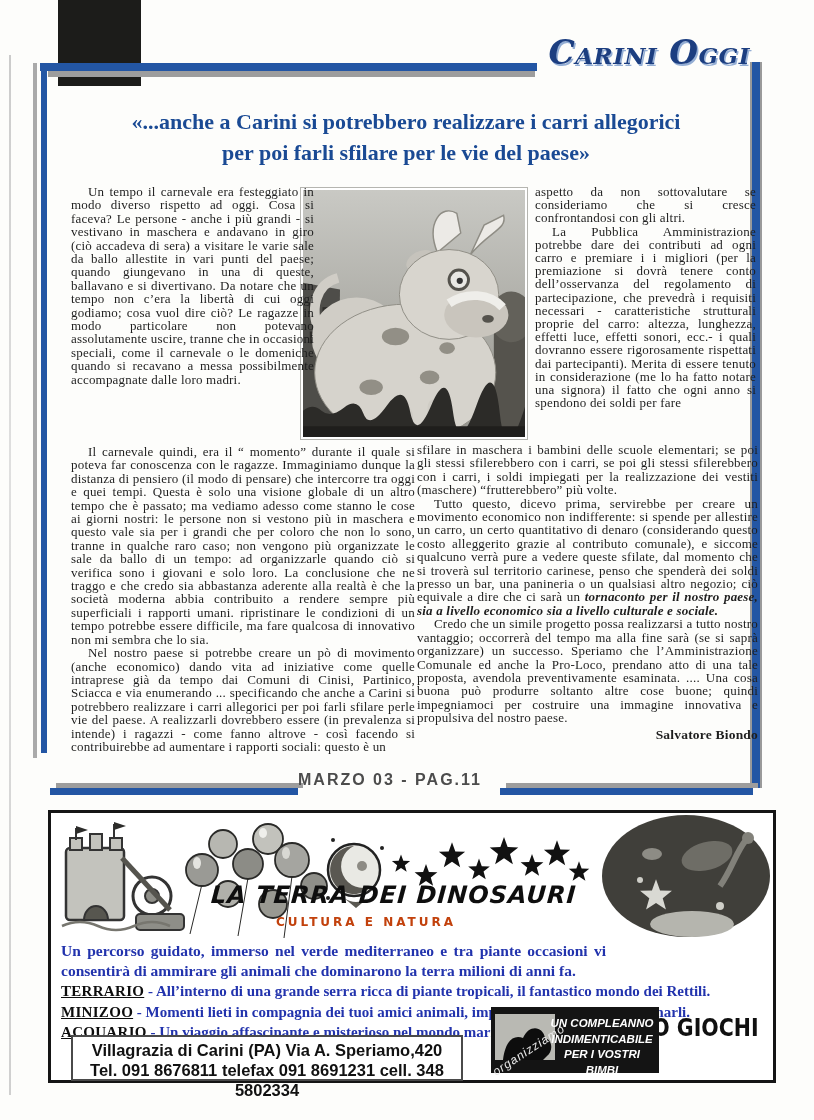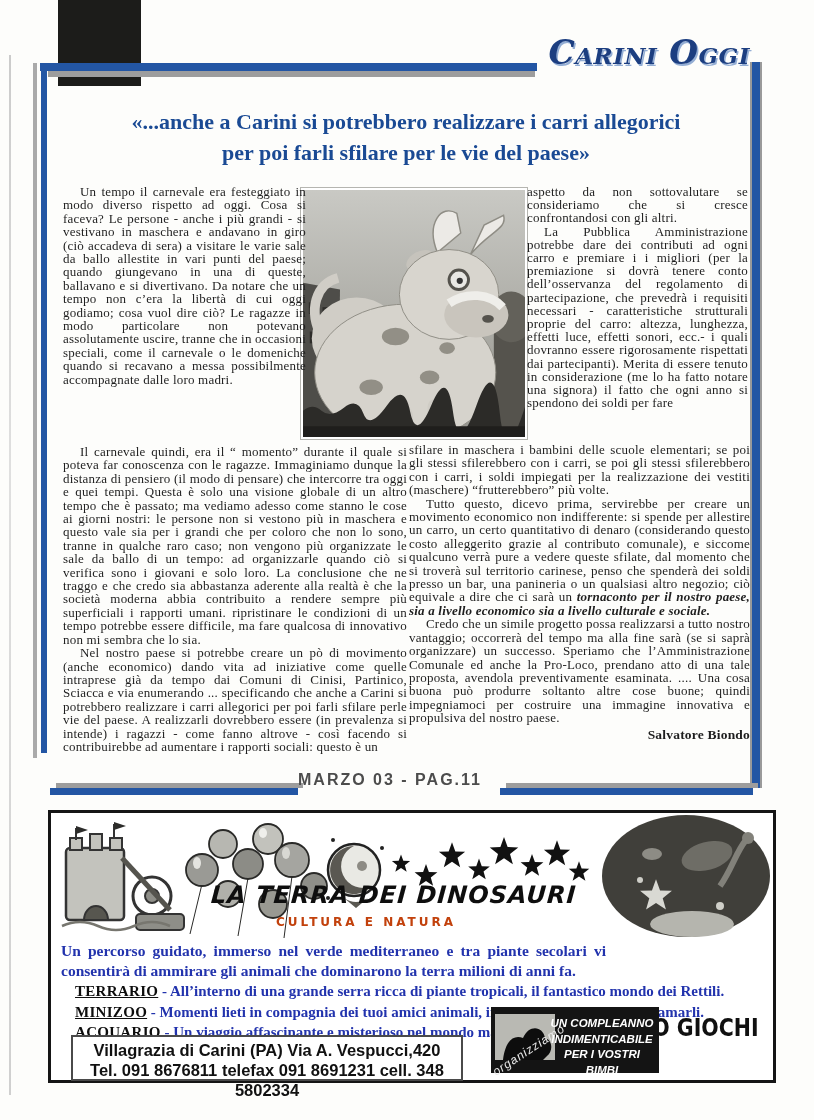--- a/index.html
+++ b/index.html
@@ -36,21 +36,21 @@
   .r-bot-blue-r { left:500px; top:788px; width:253px; height:7px; background:#2356a4; }
   .page-footer { position:absolute; left:298px; top:771px; width:214px; 
     font-family:"Liberation Sans", sans-serif; font-size:16px; font-weight:600;
     letter-spacing:2px; color:#4c4c4c; }
 
   
   .headline { position:absolute; left:70px; top:106px; width:672px; text-align:center;
     color:#1a4a94; font-weight:bold; font-size:22px; line-height:31px; }
 
   
-  .bodytxt { font-size:13px; line-height:13.4px; text-align:justify; letter-spacing:.2px; }
+  .bodytxt { font-size:13px; line-height:13.4px; text-align:justify; letter-spacing:.2px;margin-left:8px; }
   .bodytxt p { margin:0; }
   .bodytxt p.ind { text-indent:17px; }
   .col-ln { position:absolute; left:63px;  top:185px; width:243px; }
   .col-rn { position:absolute; left:527px; top:185px; width:221px; line-height:13.2px; }
   .col-lw { position:absolute; left:63px;  top:445px; width:344px; }
   .col-rw { position:absolute; left:409px; top:443px; width:341px; }
   .bi { font-weight:bold; font-style:italic; }
   .byline { text-align:right; font-weight:bold; font-size:13.5px; margin-top:3px; padding-right:0; }
 
   
@@ -67,21 +67,21 @@
   .ad-title { position:absolute; left:160px; top:68px; width:310px; text-align:center;
     font-family:"DejaVu Sans", sans-serif; font-weight:bold; font-style:italic;
     font-size:24px; letter-spacing:1px; color:#0e0e0e; transform:skewX(-4deg); white-space:nowrap; }
   .ad-subtitle { position:absolute; left:200px; top:102px; width:230px; text-align:center;
     font-family:"DejaVu Sans", sans-serif; font-weight:bold; font-size:12px;
     letter-spacing:3px; color:#c2410c; }
   .ad-text { position:absolute; left:10px; top:128px; width:600px;
     font-family:"Liberation Serif", serif; font-weight:bold; }
   .ad-intro { color:#2233ad; font-size:15.5px; line-height:20px; width:545px; text-align:justify; }
   .ad-item  { font-size:15px; line-height:20.5px; white-space:nowrap; }
-  .ad-item .lbl { color:#0d0d0d; text-decoration:underline; letter-spacing:.3px;margin-left:14px; }
+  .ad-item .lbl { color:#0d0d0d; text-decoration:underline; letter-spacing:.3px; }
   .ad-item .txt { color:#2233ad; }
   .ad-parco { position:absolute; right:14px; top:200px;
     font-family:"DejaVu Sans", sans-serif; font-weight:bold; font-size:25px;
     letter-spacing:0; color:#101010; transform:scaleX(.82); transform-origin:right; white-space:nowrap; }
   .ad-black-box { position:absolute; left:440px; top:194px; width:168px; height:66px; background:#141414; }
   .ad-black-box svg { position:absolute; left:4px; top:5px; }
   .bb-rot { position:absolute; left:-4px; bottom:16px; transform:rotate(-33deg);
     color:#e8e8e8; font-family:"Liberation Sans", sans-serif; font-style:italic; font-size:12px; letter-spacing:1px; }
   .bb-lines { position:absolute; right:5px; top:9px; width:104px; text-align:center;
     color:#fff; font-family:"Liberation Sans", sans-serif; font-style:italic; font-weight:bold;
@@ -271,21 +271,21 @@
           <circle cx="668" cy="92" r="4" fill="#cfcfc8"></circle>
           <circle cx="588" cy="66" r="3" fill="#cfcfc8"></circle>
         </g>
       </svg>
     </div>
 
     <div class="ad-title">LA TERRA DEI DINOSAURI</div>
     <div class="ad-subtitle">CULTURA E NATURA</div>
 
     <div class="ad-text">
-      <div class="ad-intro">Un percorso guidato, immerso nel verde mediterraneo e tra piante secolari vi consentirà di ammirare gli animali che dominarono la terra milioni di anni fa.</div>
+      <div class="ad-intro">Un percorso guidato, immerso nel verde mediterraneo e tra piante occasioni vi consentirà di ammirare gli animali che dominarono la terra milioni di anni fa.</div>
       <div class="ad-item"><span class="lbl">TERRARIO</span><span class="txt"> - All’interno di una grande  serra ricca di piante tropicali, il fantastico mondo dei Rettili.</span></div>
       <div class="ad-item"><span class="lbl">MINIZOO</span><span class="txt"> - Momenti lieti in  compagnia  dei tuoi amici animali, imparerai  a conoscerli per amarli.</span></div>
       <div class="ad-item"><span class="lbl">ACQUARIO</span><span class="txt"> - Un viaggio affascinante e  misterioso nel mondo marino.</span></div>
     </div>
 
     <div class="ad-parco">PARCO GIOCHI</div>
 
     <div class="ad-black-box">
       <svg width="62" height="56" viewBox="0 0 62 56">
         <rect x="0" y="2" width="60" height="46" fill="#b9b9b3"></rect>
@@ -294,18 +294,18 @@
       </svg>
       <div class="bb-rot">organizziamo</div>
       <div class="bb-lines">
         <div>UN COMPLEANNO</div>
         <div>INDIMENTICABILE</div>
         <div>PER I VOSTRI BIMBI</div>
       </div>
     </div>
 
     <div class="ad-address">
-      <div class="a1">Villagrazia di Carini (PA) Via A. Vespucci,420</div>
+      <div class="a1">Villagrazia di Carini (PA) Via A. Speriamo,420</div>
       <div class="a2">Tel. 091 8676811 telefax 091 8691231 cell. 348 5802334</div>
     </div>
 
   </div>
 </div>
 
 </body></html>

